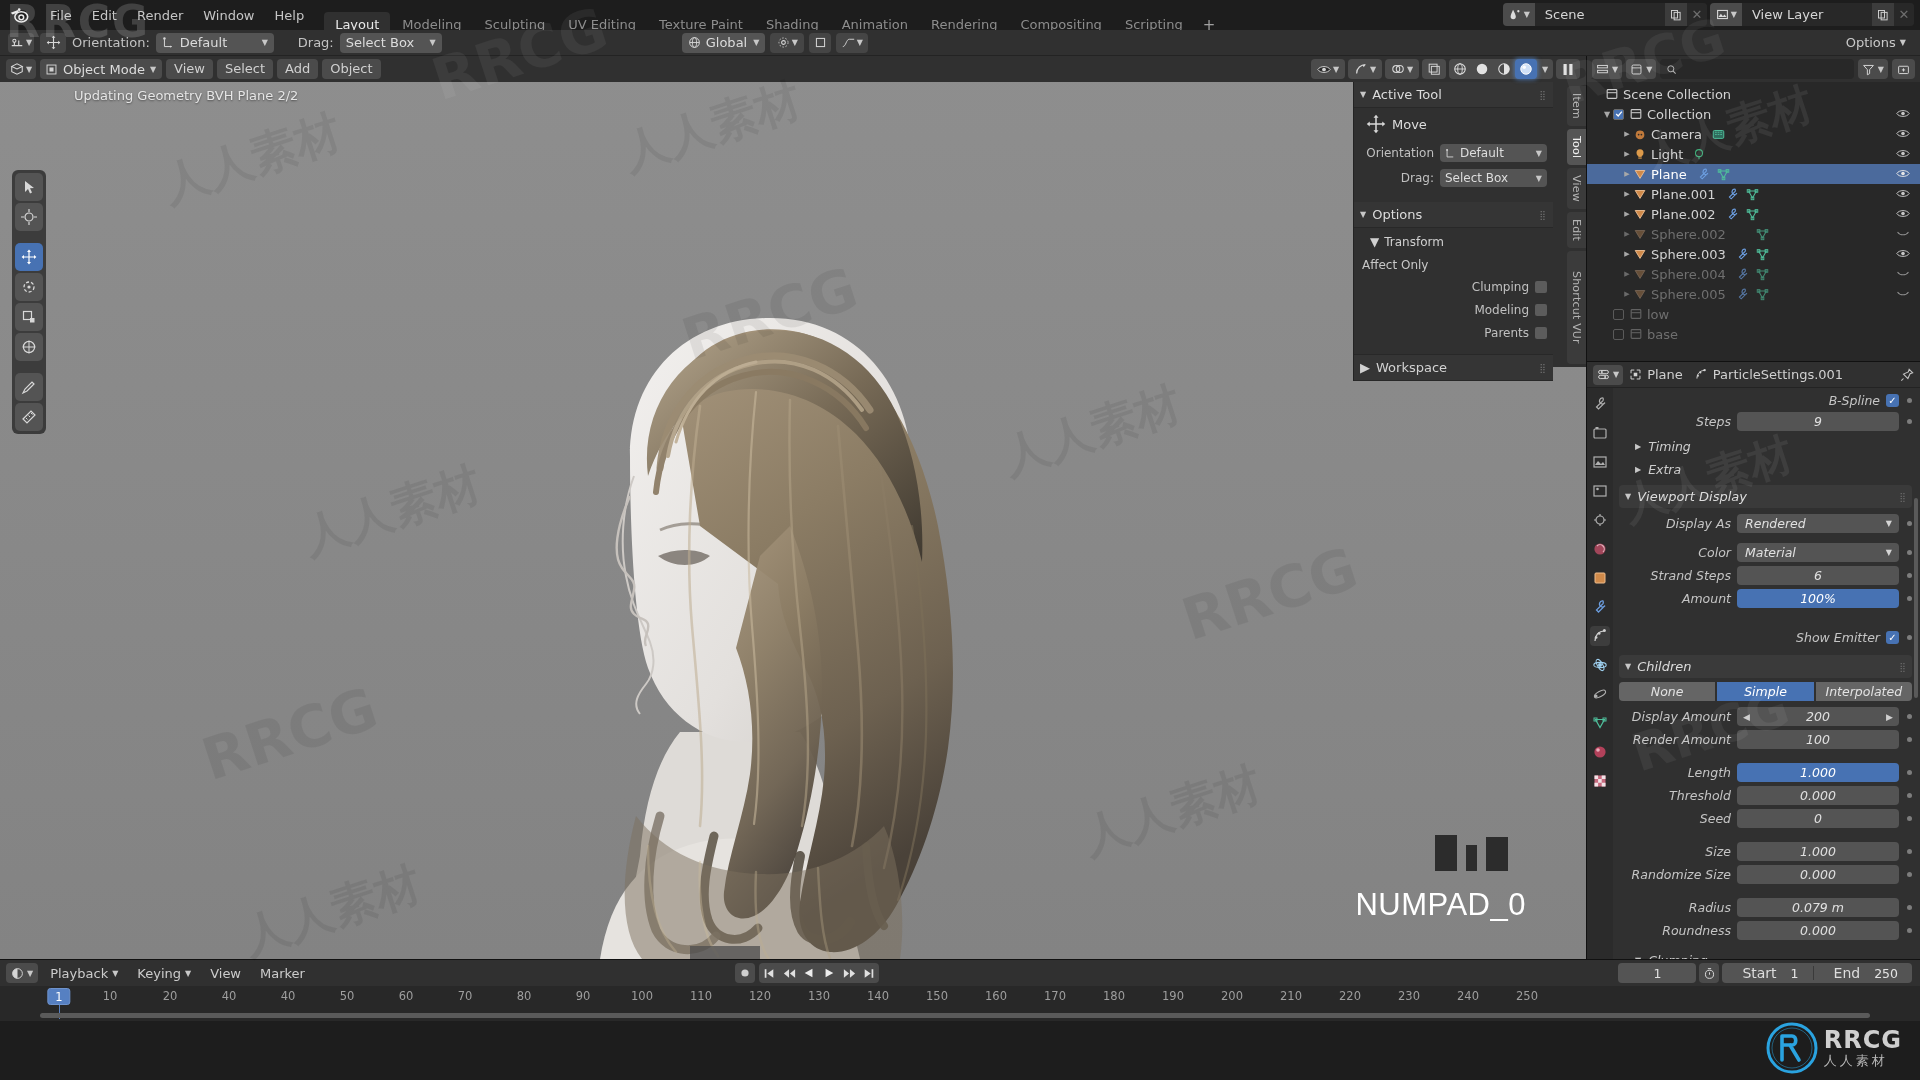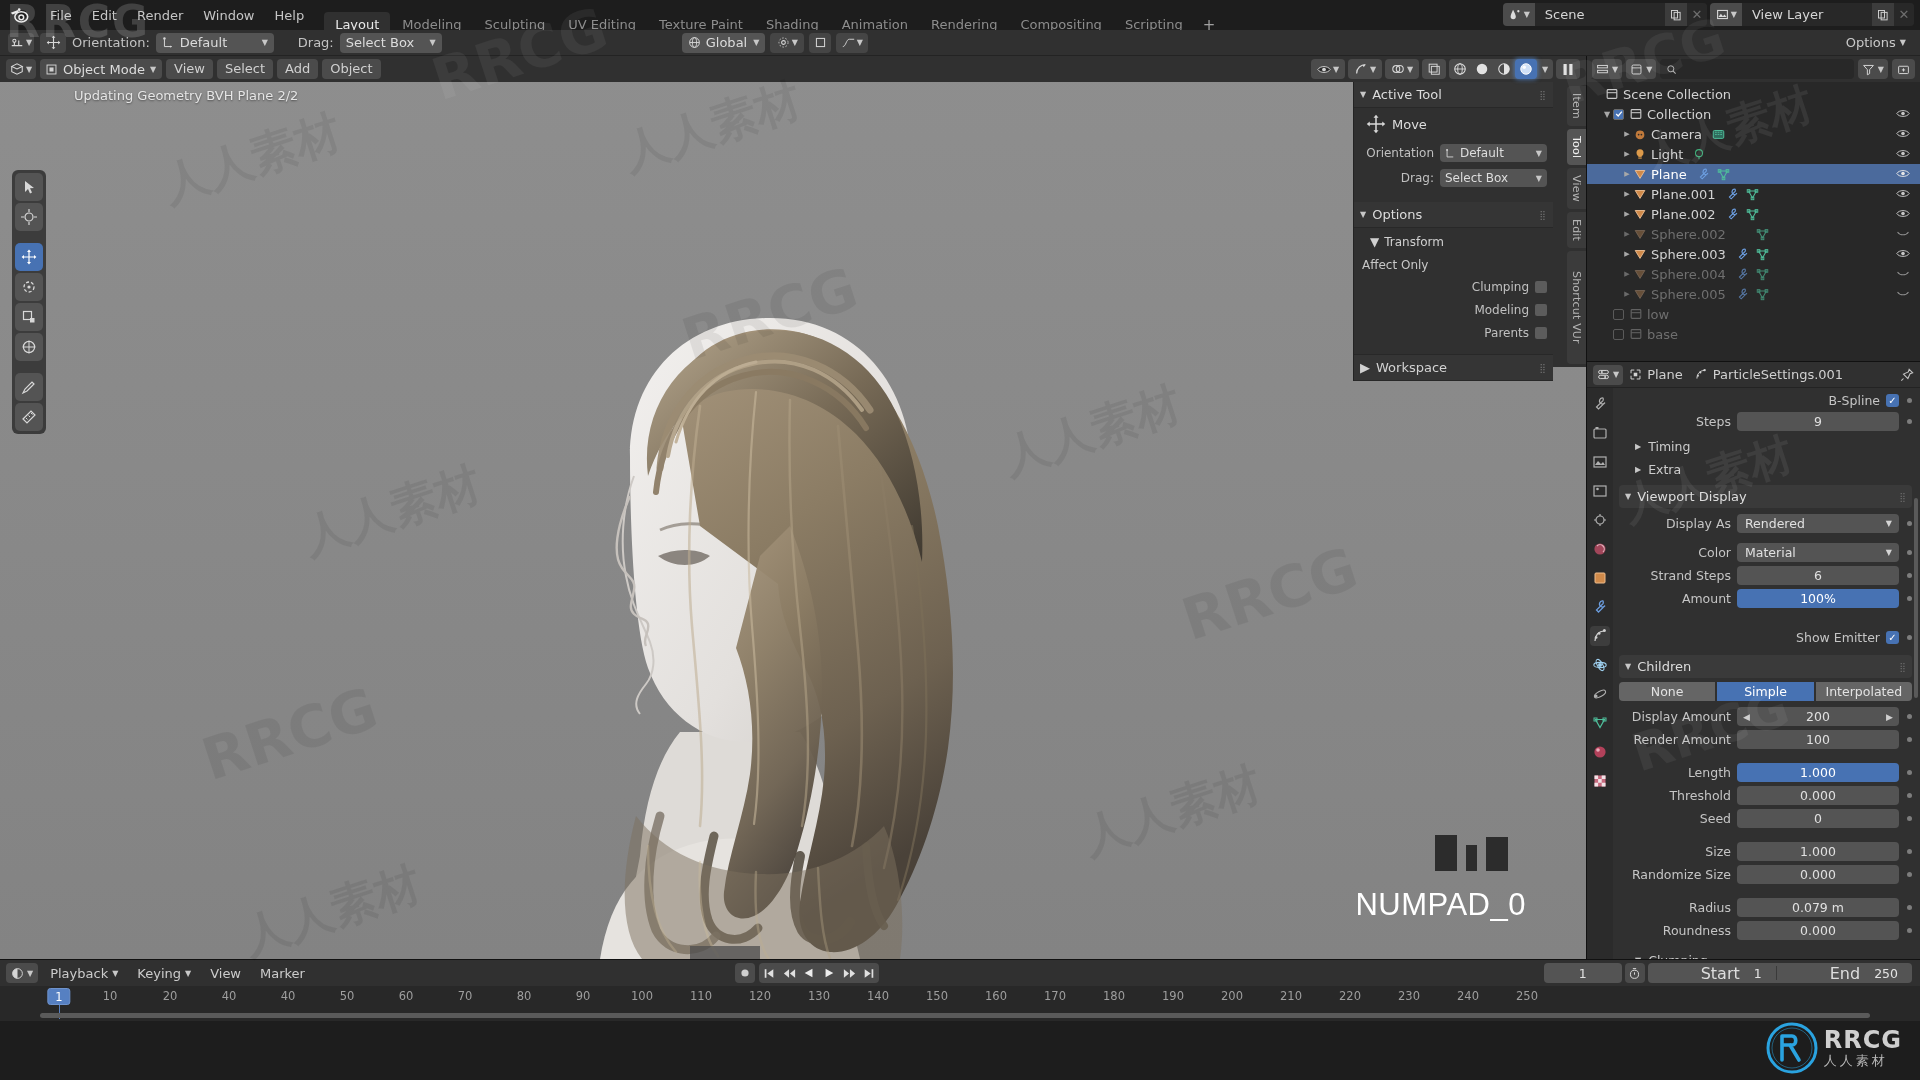--- a/index.html
+++ b/index.html
@@ -123,21 +123,21 @@
   
   .props { position:absolute; left:1586px; top:361px; width:334px; height:598px; background:#303030;
     border-left:1px solid #111; border-top:1px solid #111;}
   .pr-header { height:26px; background:#303030; display:flex; align-items:center; gap:6px; padding:0 6px;
     border-bottom:1px solid #232323;}
   .pr-crumb { display:flex; align-items:center; gap:5px; font-size:13px; color:#d0d0d0;}
   .pr-tabcol { position:absolute; left:0; top:26px; width:26px; bottom:0; background:#2b2b2b;
     display:flex; flex-direction:column; align-items:center; padding-top:6px; gap:9px;}
   .pr-tab { width:20px; height:20px; display:flex; align-items:center; justify-content:center;}
   .pr-tab.active { background:#3d3d3d; border-radius:4px;}
-  .pr-body { position:absolute; left:26px; top:26px; right:0; bottom:0; padding:5px 8px 0 6px; overflow:hidden;}
+  .pr-body { position:absolute; left:26px; top:26px; right:0; bottom:0; padding:5px 8px 0 6px; overflow:hidden;font-style:italic;}
   .pr-row { display:flex; align-items:center; margin-bottom:4px; gap:6px;}
   .pr-lbl { font-size:12.5px; color:#c5c5c5; text-align:right; width:112px; flex:none;}
   .pr-field { flex:1; background:#545454; border-radius:4px; height:19px; display:flex;
     align-items:center; justify-content:center; font-size:12.5px; color:#e0e0e0; position:relative;}
   .pr-field.blue { background:#4772b3; color:#fff;}
   .pr-field.drop { justify-content:flex-start; padding-left:8px;}
   .pr-field .dchev { position:absolute; right:7px; font-size:8px; color:#d5d5d5;}
   .pr-field .arL { position:absolute; left:6px; font-size:9px; color:#cfcfcf;}
   .pr-field .arR { position:absolute; right:6px; font-size:9px; color:#cfcfcf;}
   .pr-dot { width:5px; height:5px; border-radius:50%; background:#7d7d7d; flex:none; margin-left:2px;}
@@ -165,21 +165,21 @@
   .tl-menu { font-size:13px; color:#ccc; padding:2px 7px; display:flex; align-items:center; gap:4px;}
   .tl-center { position:absolute; left:735px; display:flex; align-items:center; gap:4px;}
   .tl-rec { width:20px; height:20px; background:#4b4b4b; border-radius:4px; display:flex;
     align-items:center; justify-content:center;}
   .tl-nav { display:flex; background:#4b4b4b; border-radius:4px; height:20px; align-items:center;}
   .tl-navbtn { width:20px; height:20px; display:flex; align-items:center; justify-content:center;}
   .tl-right { position:absolute; right:8px; display:flex; align-items:center; gap:3px;}
   .tl-frame { background:#545454; border-radius:4px; height:20px; min-width:78px; display:flex;
     align-items:center; justify-content:center; font-size:12.5px; color:#e0e0e0;}
   .tl-se { display:flex; background:#545454; border-radius:4px; height:20px; align-items:center; overflow:hidden;}
-  .tl-se .lbl { padding:0 10px 0 20px; font-size:16px; color:#ddd;margin-left:33px;}
+  .tl-se .lbl { padding:0 10px 0 20px; font-size:14px; color:#ddd;}
   .tl-se .val { padding:0 14px 0 4px; font-size:12.5px; color:#e4e4e4;}
   .tl-se .sep { width:1px; height:14px; background:#3a3a3a;}
   .tl-ruler { position:relative; height:22px; }
   .tl-tick { position:absolute; top:3px; font-size:11.5px; color:#9e9e9e; transform:translateX(-50%);}
   .tl-cur { position:absolute; top:2px; height:17px; background:#5680c2; border-radius:3px;
     color:#fff; font-size:11.5px; display:flex; align-items:center; justify-content:center;
     padding:0 7px; transform:translateX(-50%); border:1px solid #6f93cc;}
   .tl-playline { position:absolute; top:19px; width:1px; height:14px; background:#5680c2;}
   .tl-scrollbar { position:absolute; left:40px; bottom:3px; width:1830px; height:5px;
     background:#5a5a5a; border-radius:3px;}

